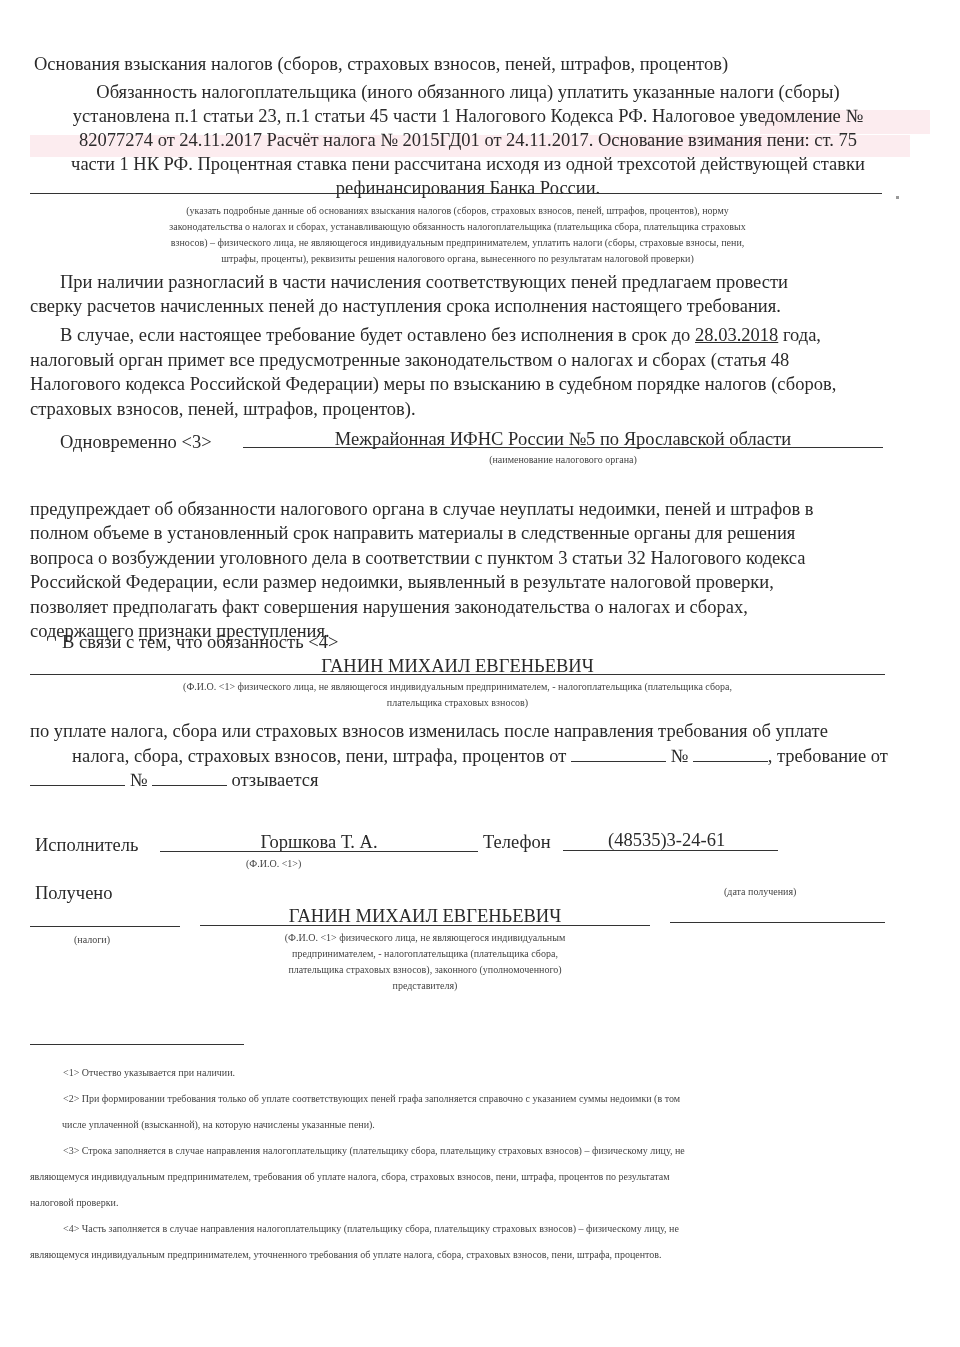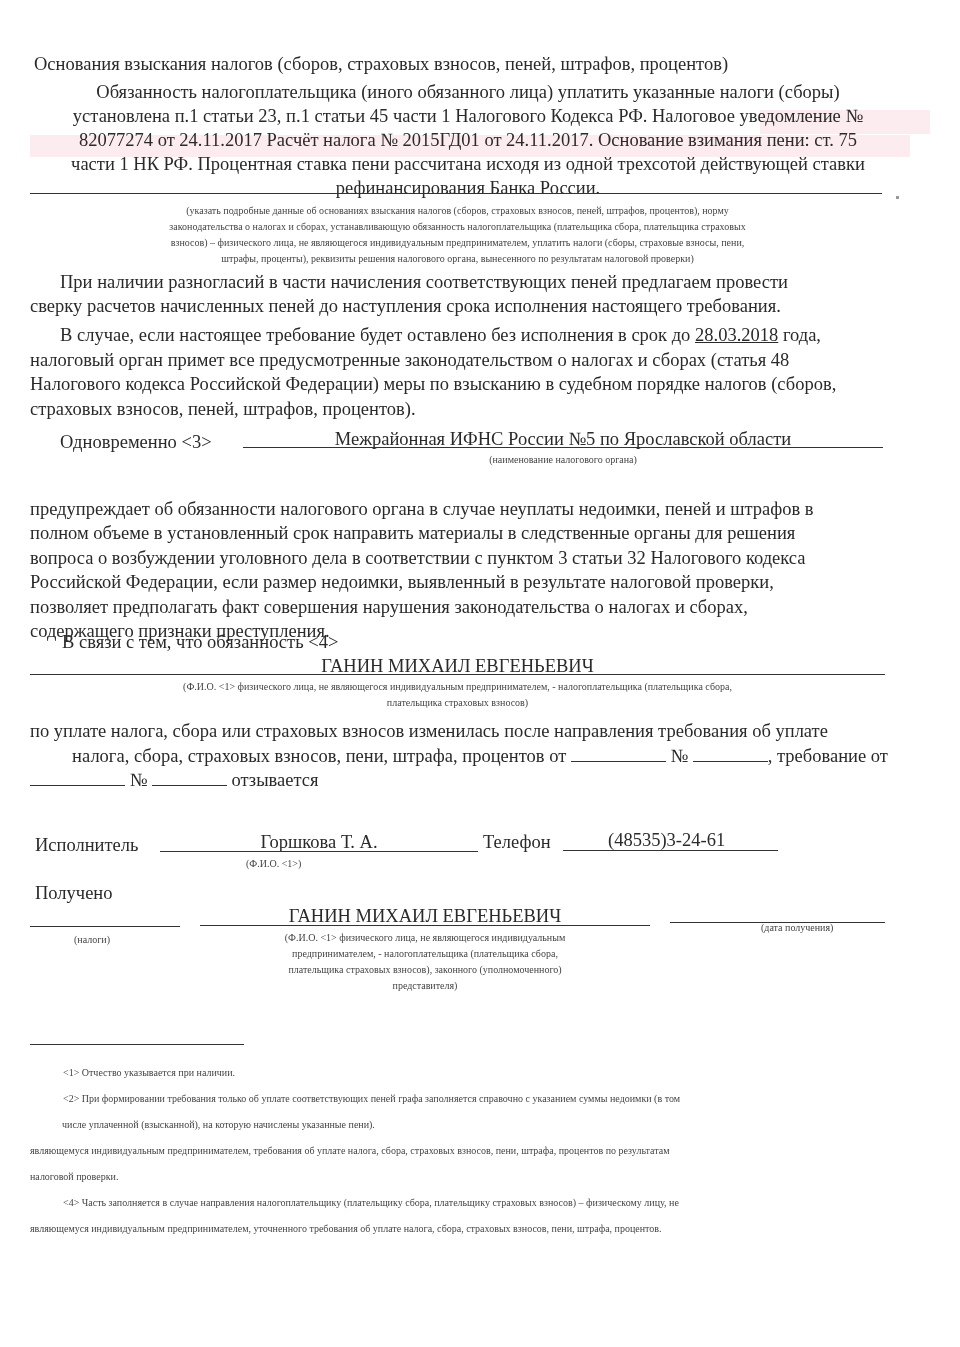--- a/index.html
+++ b/index.html
@@ -105,25 +105,26 @@
 <div class="abs t11" style="left:74px; top:932px; white-space:nowrap; color:#444;">(налоги)</div>
 <div class="abs t18 center" style="left:200px; top:904px; width:450px; white-space:nowrap;">ГАНИН МИХАИЛ ЕВГЕНЬЕВИЧ</div>
 <div class="line" style="left:200px; top:925px; width:450px;"></div>
 <div class="abs t11 center" style="left:200px; top:930px; width:450px; color:#444;">
   <div style="white-space:nowrap;">(Ф.И.О. &lt;1&gt; физического лица, не являющегося индивидуальным</div>
   <div style="white-space:nowrap;">предпринимателем, - налогоплательщика (плательщика сбора,</div>
   <div style="white-space:nowrap;">плательщика страховых взносов), законного (уполномоченного)</div>
   <div style="white-space:nowrap;">представителя)</div>
 </div>
 <div class="line" style="left:670px; top:922px; width:215px;"></div>
-<div class="abs t11" style="left:724px; top:920px; white-space:nowrap; color:#444;margin-left:37px;">(дата получения)</div>
+<div class="abs t11" style="left:724px; top:884px; white-space:nowrap; color:#444;">(дата получения)</div>
 
 <div class="line" style="left:30px; top:1044px; width:214px;"></div>
 
 <div class="abs t11" style="left:30px; top:1060px; width:880px; line-height:26px; color:#444;">
   <div style="padding-left:33px; white-space:nowrap;">&lt;1&gt; Отчество указывается при наличии.</div>
   <div style="padding-left:33px; white-space:nowrap;">&lt;2&gt; При формировании требования только об уплате соответствующих пеней графа заполняется справочно с указанием суммы недоимки (в том</div>
   <div style="white-space:nowrap;margin-left:32px;">числе уплаченной (взысканной), на которую начислены указанные пени).</div>
+  <div style="padding-left:33px; white-space:nowrap;">&lt;3&gt; Строка заполняется в случае направления налогоплательщику (плательщику сбора, плательщику страховых взносов) – физическому лицу, не</div>
   <div style="white-space:nowrap;">являющемуся индивидуальным предпринимателем, требования об уплате налога, сбора, страховых взносов, пени, штрафа, процентов по результатам</div>
   <div style="white-space:nowrap;">налоговой проверки.</div>
   <div style="padding-left:33px; white-space:nowrap;">&lt;4&gt; Часть заполняется в случае направления налогоплательщику (плательщику сбора, плательщику страховых взносов) – физическому лицу, не</div>
   <div style="white-space:nowrap;">являющемуся индивидуальным предпринимателем, уточненного требования об уплате налога, сбора, страховых взносов, пени, штрафа, процентов.</div>
 </div>
 
 </body></html>

